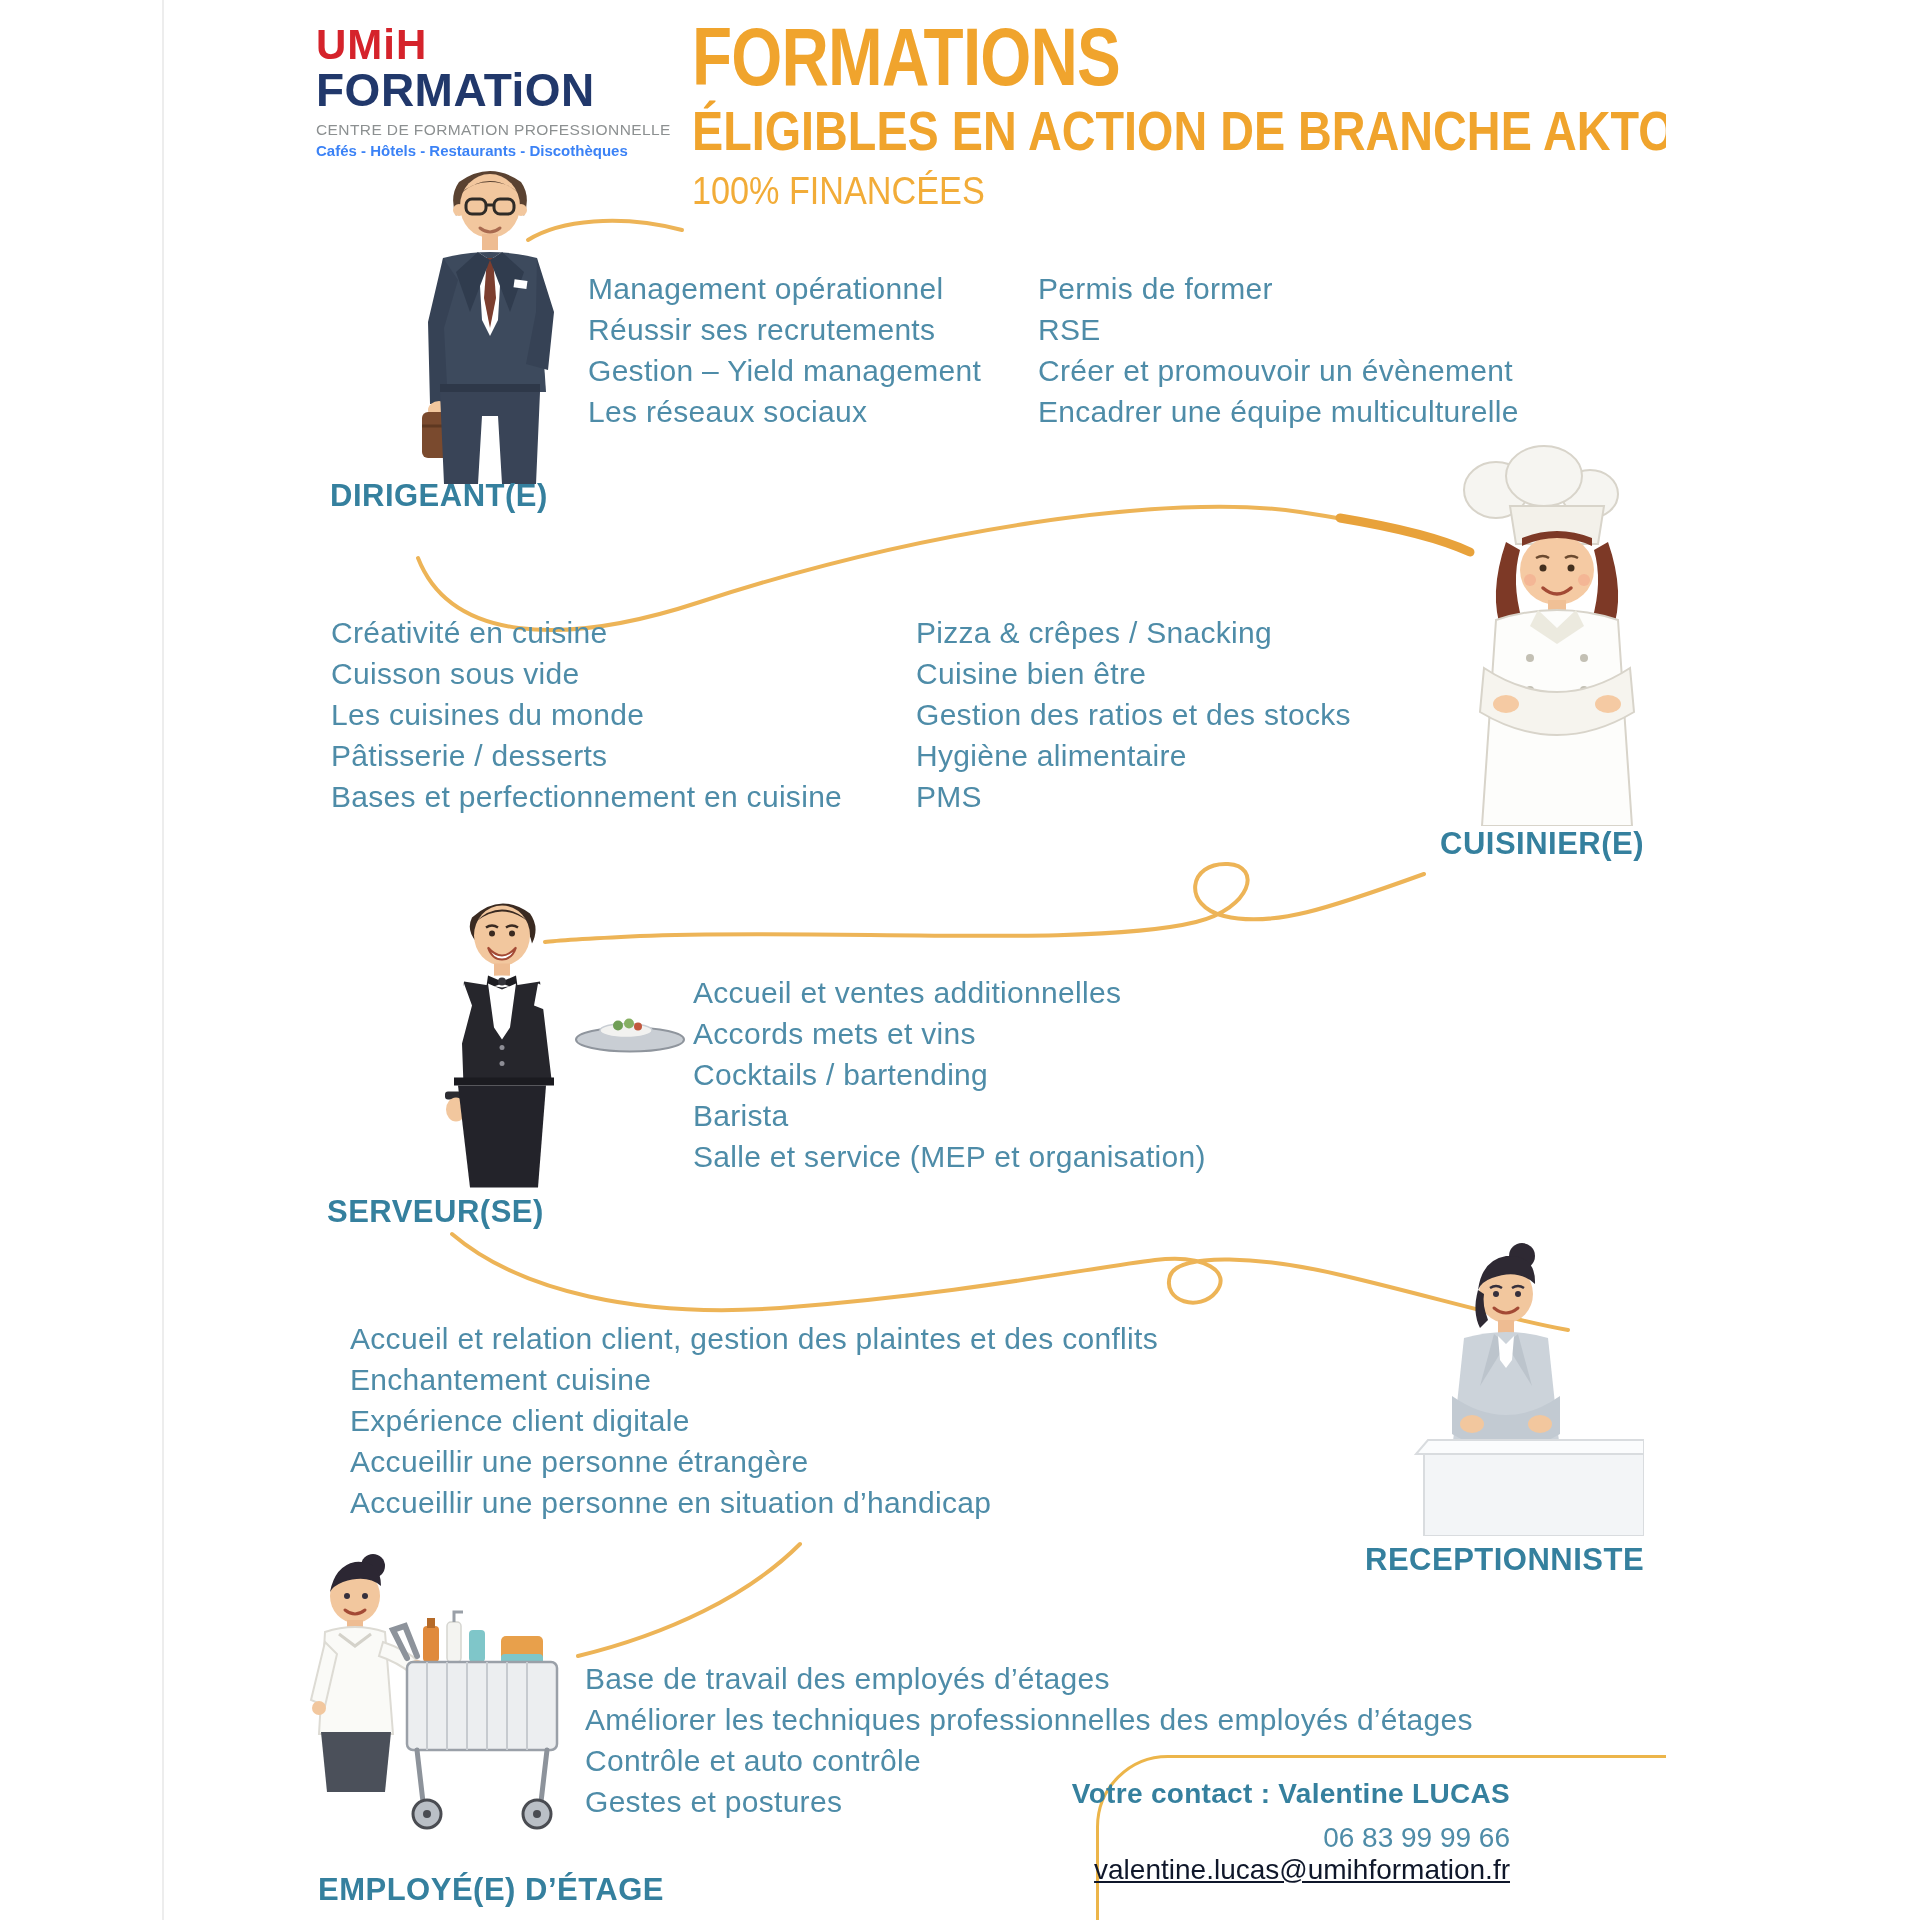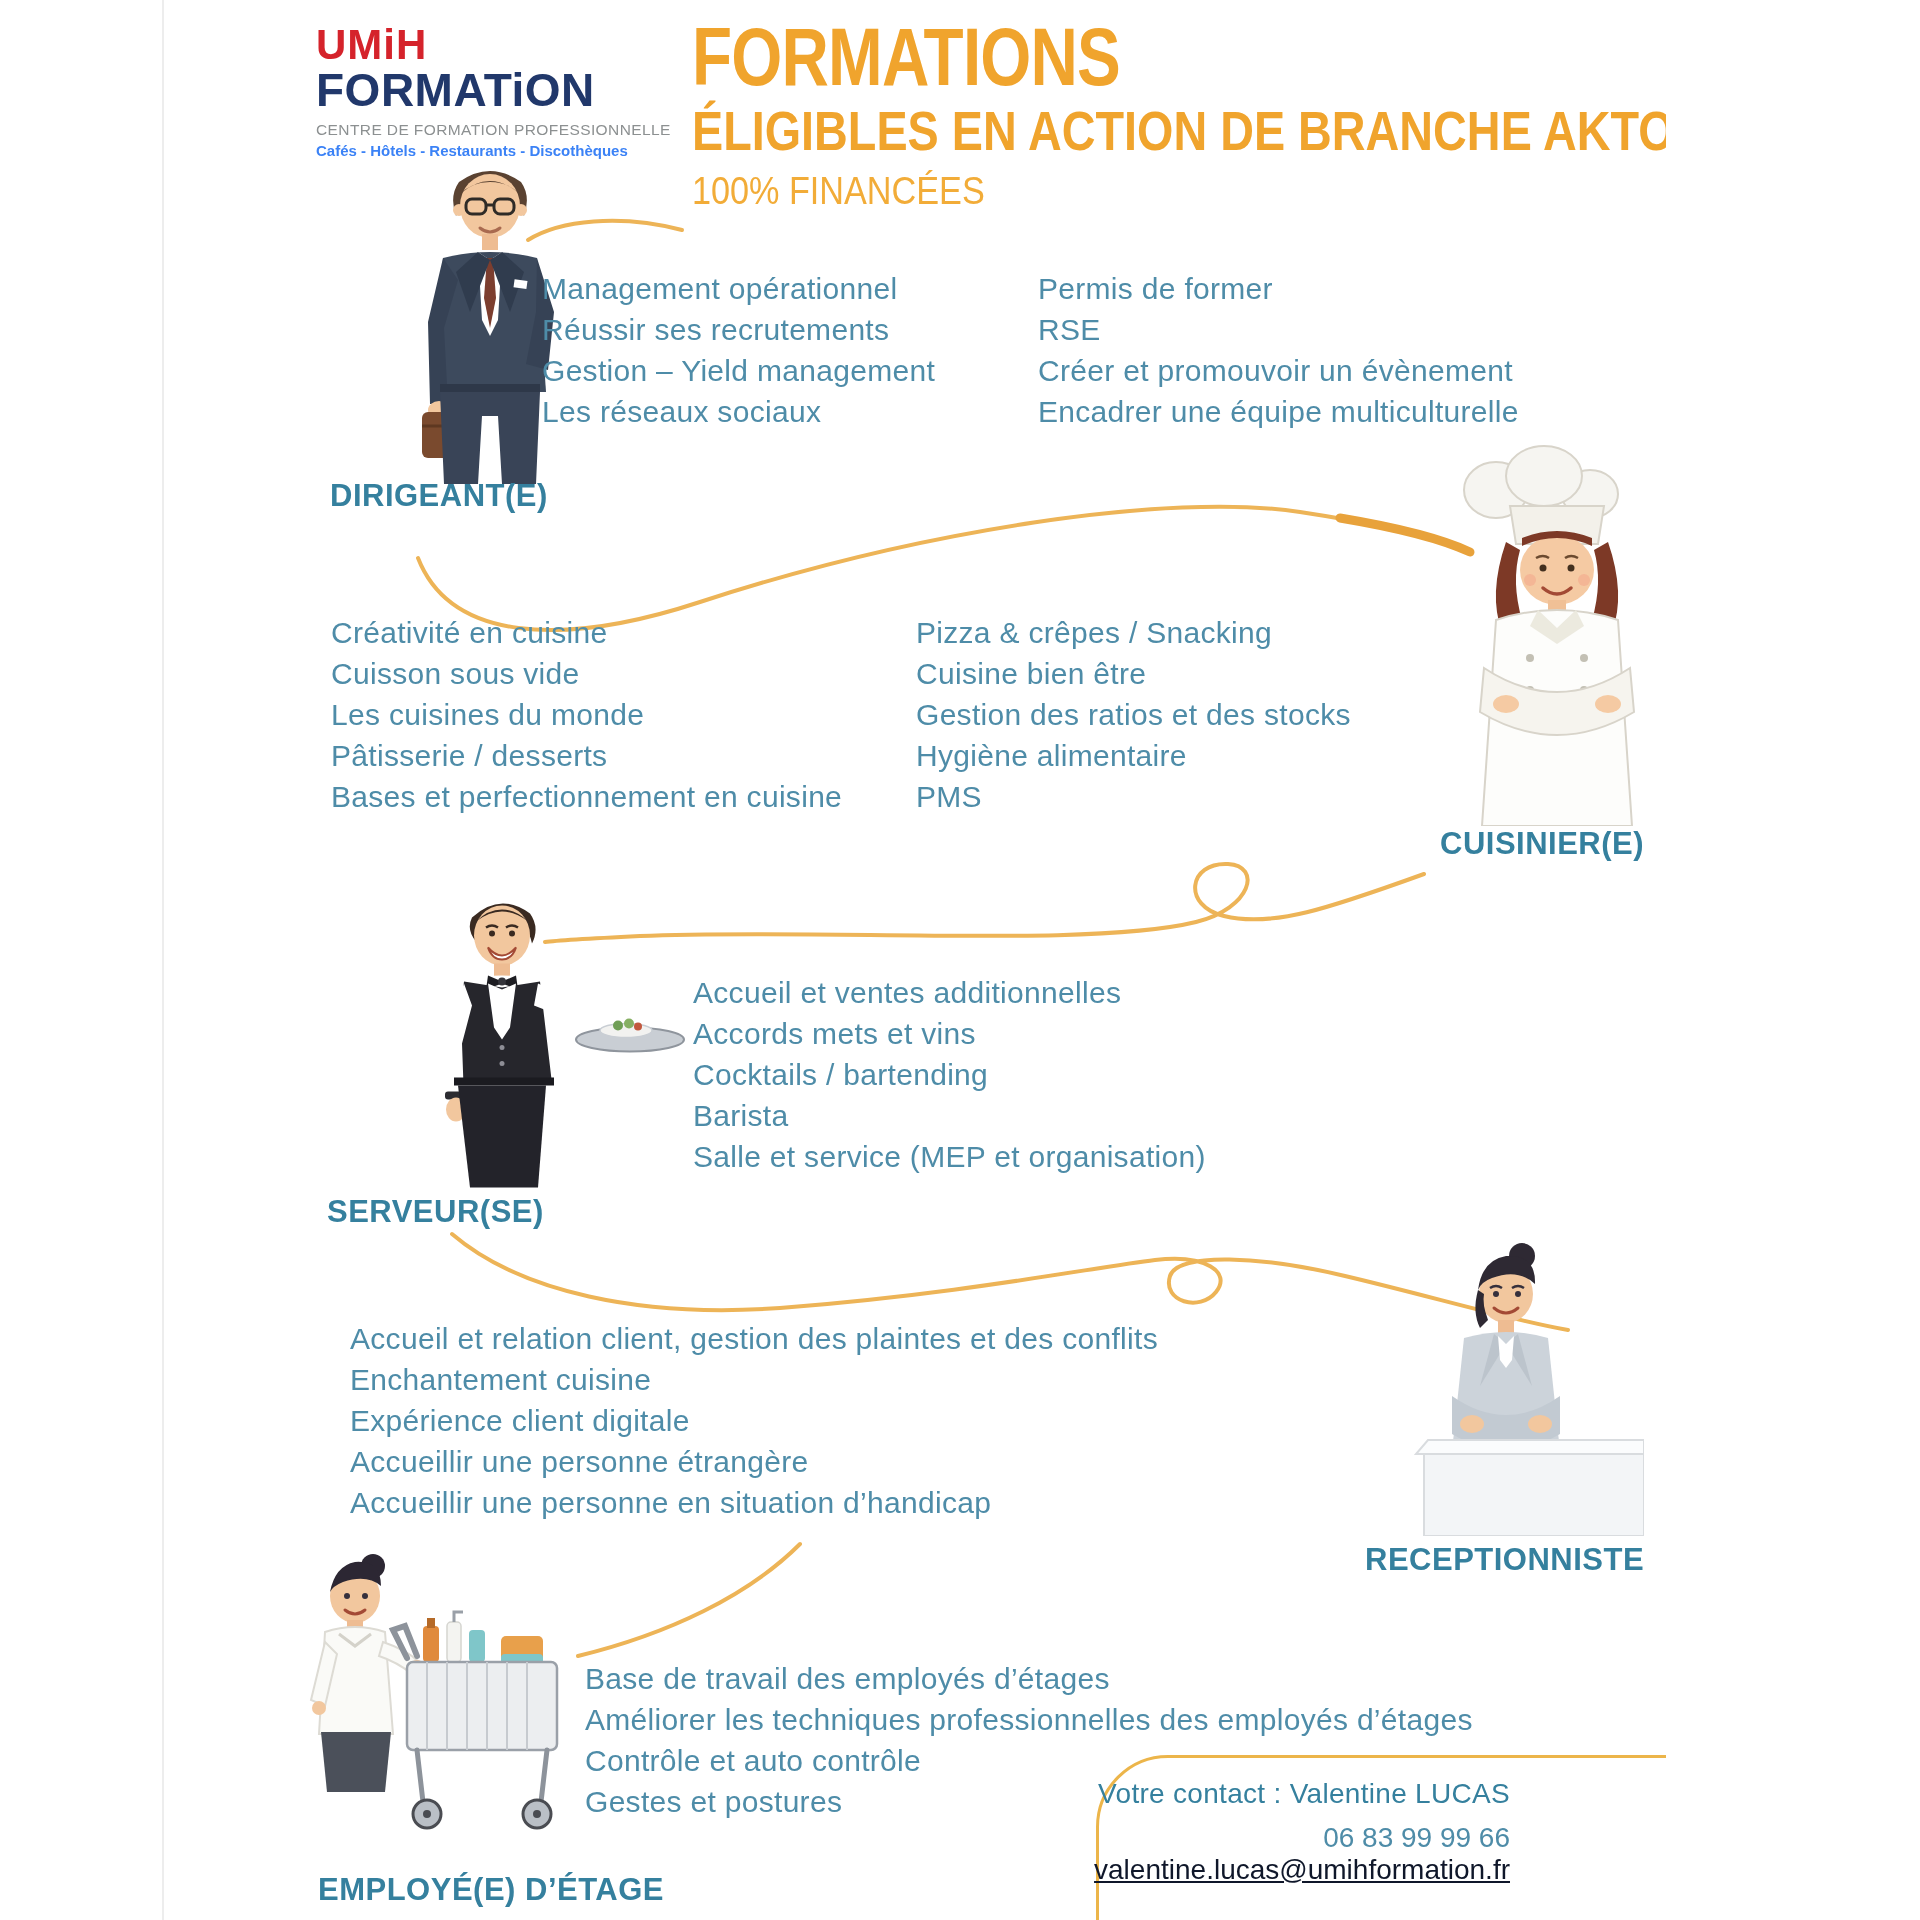--- a/index.html
+++ b/index.html
@@ -32,21 +32,21 @@
   .section-label { position:absolute; font-size:31px; font-weight:800; color:#35809E;
                    letter-spacing:.5px; white-space:nowrap; }
 
   .illus { position:absolute; }
   .swirls { position:absolute; left:0; top:0; pointer-events:none; }
 
   
   .contact-box { position:absolute; left:1096px; top:1755px; width:900px; height:400px;
                  border:3px solid #ECB54A; border-radius:72px 72px 0 0; background:transparent; }
   .contact-text { position:absolute; left:1020px; top:1778px; width:490px; text-align:right; }
-  .contact-heading { font-size:28px; font-weight:400; color:#35809E; letter-spacing:.3px;
+  .contact-heading { font-size:28px; font-weight:700; color:#35809E; letter-spacing:.3px;
                      margin-bottom:12px; white-space:nowrap; }
   .contact-phone { font-size:28px; color:#4E8CA8; }
   .contact-email { font-size:28px; color:#0f172a; text-decoration:underline; cursor:pointer; }
 </style>
 </head>
 <body>
 
 <div class="page">
 
   <div class="vline" style="left:162px"></div>
@@ -209,21 +209,21 @@
     <rect x="246" y="104" width="42" height="12" rx="4" fill="#7fc6c9"></rect>
     <rect x="152" y="112" width="150" height="88" rx="6" fill="#eceef0" stroke="#9aa0a8" stroke-width="2.5"></rect>
     <path d="M172 112 V200 M192 112 V200 M212 112 V200 M232 112 V200 M252 112 V200 M272 112 V200" stroke="#c6cacf" stroke-width="2"></path>
     <path d="M162 200 L168 252 M292 200 L286 252" stroke="#8d939b" stroke-width="5" stroke-linecap="round"></path>
     <circle cx="172" cy="264" r="14" fill="#babfc6" stroke="#4a4c52" stroke-width="3"></circle>
       <circle cx="172" cy="264" r="4" fill="#4a4c52"></circle>
     <circle cx="282" cy="264" r="14" fill="#babfc6" stroke="#4a4c52" stroke-width="3"></circle>
       <circle cx="282" cy="264" r="4" fill="#4a4c52"></circle>
   </svg>
 
-  <div class="course-list" style="left:542px;top:268px">
+  <div class="course-list" style="left:588px;top:268px">
       <div>Management opérationnel</div>
       <div>Réussir ses recrutements</div>
       <div>Gestion – Yield management</div>
       <div>Les réseaux sociaux</div>
     </div>
   <div class="course-list" style="left:1038px;top:268px">
       <div>Permis de former</div>
       <div>RSE</div>
       <div>Créer et promouvoir un évènement</div>
       <div>Encadrer une équipe multiculturelle</div>

